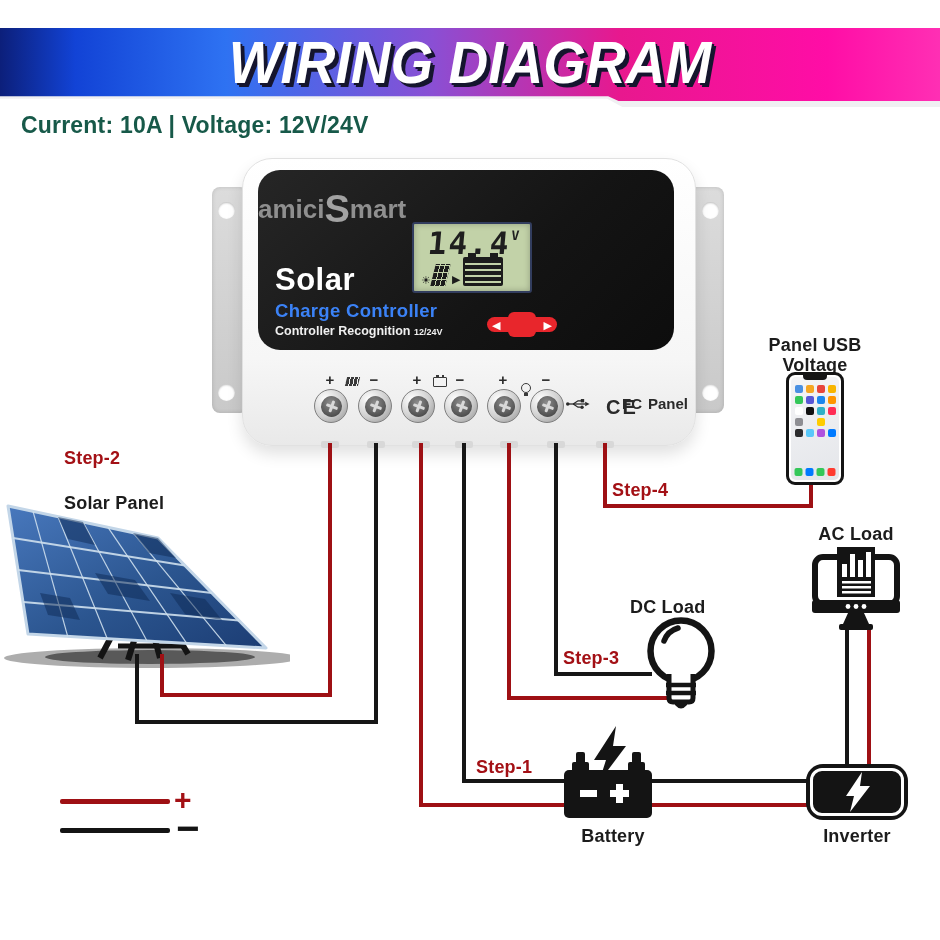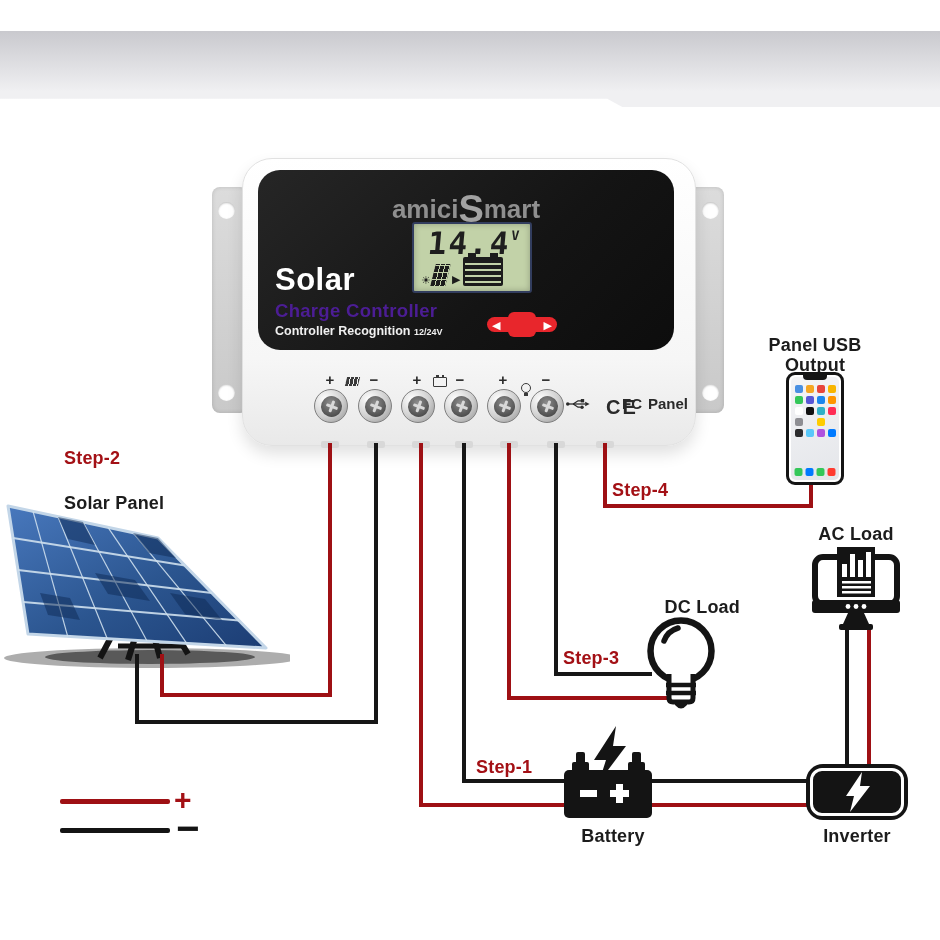--- a/index.html
+++ b/index.html
@@ -24,40 +24,40 @@
   
   .ear{width:36px;height:226px;background:linear-gradient(180deg,#dcdcdc,#c9c9c9);border-radius:8px;
        box-shadow:inset 0 0 4px rgba(0,0,0,.15);}
   .ear-hole{position:absolute;width:17px;height:17px;border-radius:50%;background:#ffffff;
        box-shadow:inset 0 1px 2px rgba(0,0,0,.25);}
   .body{left:242px;top:158px;width:452px;height:286px;border-radius:30px;
        background:linear-gradient(180deg,#ffffff 0%,#f6f6f6 70%,#e9e9e9 100%);
        border:1px solid #e1e1e1;box-shadow:0 8px 16px rgba(0,0,0,.12);}
   .panel{left:258px;top:170px;width:416px;height:180px;border-radius:22px;
        background:linear-gradient(135deg,#262626 0%,#141414 60%,#0d0d0d 100%);}
-  .brand{left:258px;top:188px;width:416px;text-align:center;color:#8f8f8f;font-weight:700;font-size:26px;}
+  .brand{left:258px;top:188px;width:416px;text-align:left;color:#8f8f8f;font-weight:700;font-size:26px;}
   .brand .big-s{font-size:38px;color:#a2a2a2;vertical-align:-4px;}
   .lcd{left:412px;top:222px;width:116px;height:67px;background:#c2d2a8;border:2px solid #323d5e;
        border-radius:3px;box-shadow:inset 0 0 6px rgba(0,0,0,.25);}
   .lcd-value{position:absolute;left:14px;top:1px;font-family:"DejaVu Sans Mono",monospace;
        font-weight:700;font-size:31px;color:#1e1e1e;transform:skewX(-5deg);letter-spacing:2px;}
   .lcd-unit{font-size:13px;vertical-align:14px;letter-spacing:0;}
   .lcd-icons{position:absolute;left:7px;bottom:5px;display:flex;align-items:flex-end;}
   .lcd-sun{font-size:11px;color:#1c1c1c;margin-right:2px;line-height:12px;}
   .lcd-pv{width:15px;height:22px;background:#1c1c1c;transform:skewX(-14deg);margin-right:4px;
        background-image:repeating-linear-gradient(90deg,transparent 0 4px,#c2d2a8 4px 5px),
                         repeating-linear-gradient(0deg,transparent 0 6px,#c2d2a8 6px 7px);
        background-color:#1c1c1c;}
   .lcd-arrow{font-size:11px;color:#1c1c1c;margin-right:3px;line-height:14px;}
   .lcd-batt{position:relative;width:36px;height:25px;border:2px solid #1c1c1c;border-radius:2px;
        background:repeating-linear-gradient(180deg,#1c1c1c 0 4px,#c2d2a8 4px 6px);}
   .lcd-batt::before,.lcd-batt::after{content:"";position:absolute;top:-6px;width:8px;height:5px;background:#1c1c1c;}
   .lcd-batt::before{left:3px;} .lcd-batt::after{right:3px;}
   .prod-title{left:275px;top:262px;font-size:31px;font-weight:800;color:#ffffff;letter-spacing:0.5px;}
-  .prod-sub{left:275px;top:300px;font-size:18.5px;font-weight:800;color:#4c1d95;letter-spacing:0.3px;}
+  .prod-sub{left:275px;top:300px;font-size:18.5px;font-weight:800;color:#3b82f6;letter-spacing:0.3px;}
   .prod-tag{left:275px;top:324px;font-size:12.5px;font-weight:700;color:#f0f0f0;}
   .prod-tag .small{font-size:9px;font-weight:700;}
   .btn{left:487px;top:312px;width:70px;height:25px;}
   .btn-bar{position:absolute;left:0;top:5px;width:70px;height:15px;background:#e8262c;border-radius:8px;}
   .btn-center{position:absolute;left:21px;top:0;width:28px;height:25px;background:#e8262c;border-radius:6px;}
   .btn-arrow{position:absolute;top:4.5px;font-size:11px;color:#ffffff;line-height:16px;}
   .btn-arrow.left{left:5px;} .btn-arrow.right{right:5px;}
 
   
   .screw{width:32px;height:32px;border-radius:50%;border:1px solid #7f7f7f;
@@ -110,20 +110,24 @@
   .inverter-box{left:806px;top:764px;width:102px;height:56px;background:#141414;border-radius:17px;}
   .inverter-inner{position:absolute;left:4px;top:4px;right:4px;bottom:4px;border:3px solid #ffffff;
      border-radius:12px;display:flex;align-items:center;justify-content:center;}
 </style>
 </head>
 <body>
 
 <div id="canvas">
 
   <div class="abs banner-back"></div>
+  <div class="abs banner">
+    <div class="banner-title">WIRING DIAGRAM</div>
+  </div>
+  <div class="abs spec-heading">Current: 10A | Voltage: 12V/24V</div>
 
   <svg class="abs" style="left:0;top:498px" width="290" height="180" viewBox="0 0 290 180">
     <ellipse cx="152" cy="160" rx="148" ry="10" fill="#141414" opacity="0.35"></ellipse>
     <ellipse cx="150" cy="159" rx="105" ry="7" fill="#141414" opacity="0.55"></ellipse>
     <path d="M118 126 L100 160" stroke="#141414" stroke-width="6"></path>
     <path d="M138 130 L128 162" stroke="#141414" stroke-width="6"></path>
     <path d="M152 130 L160 160" stroke="#141414" stroke-width="6"></path>
     <path d="M170 126 L188 156" stroke="#141414" stroke-width="6"></path>
     <path d="M118 148 L182 148" stroke="#141414" stroke-width="5"></path>
     <defs>
@@ -264,24 +268,24 @@
   <div class="wire black" style="left:845px;top:630px;width:4px;height:140px"></div>
   <div class="wire red" style="left:867px;top:630px;width:4px;height:140px"></div>
 
   <div class="abs step" style="left:64px;top:448px">Step-2</div>
   <div class="abs lbl" style="left:64px;top:493px">Solar Panel</div>
   <div class="abs step" style="left:612px;top:480px">Step-4</div>
   <div class="abs step" style="left:563px;top:648px">Step-3</div>
   <div class="abs step" style="left:476px;top:757px">Step-1</div>
   <div class="abs lbl" style="left:760px;top:335px;width:110px;text-align:center;line-height:20px">
     <div>Panel USB</div>
-    <div>Output</div>
+    <div>Voltage</div>
   </div>
   <div class="abs lbl" style="left:806px;top:524px;width:100px;text-align:center">AC Load</div>
-  <div class="abs lbl" style="left:630px;top:597px;width:110px;text-align:right">DC Load</div>
+  <div class="abs lbl" style="left:630px;top:597px;width:110px;text-align:left">DC Load</div>
   <div class="abs lbl" style="left:563px;top:826px;width:100px;text-align:center">Battery</div>
   <div class="abs lbl" style="left:806px;top:826px;width:102px;text-align:center">Inverter</div>
 
   <div class="abs phone">
     <div class="phone-screen">
       <div class="app-grid">
           <div class="app" style="background: rgb(74, 144, 226);"></div>
           <div class="app" style="background: rgb(245, 166, 35);"></div>
           <div class="app" style="background: rgb(232, 69, 60);"></div>
           <div class="app" style="background: rgb(248, 181, 0);"></div>

